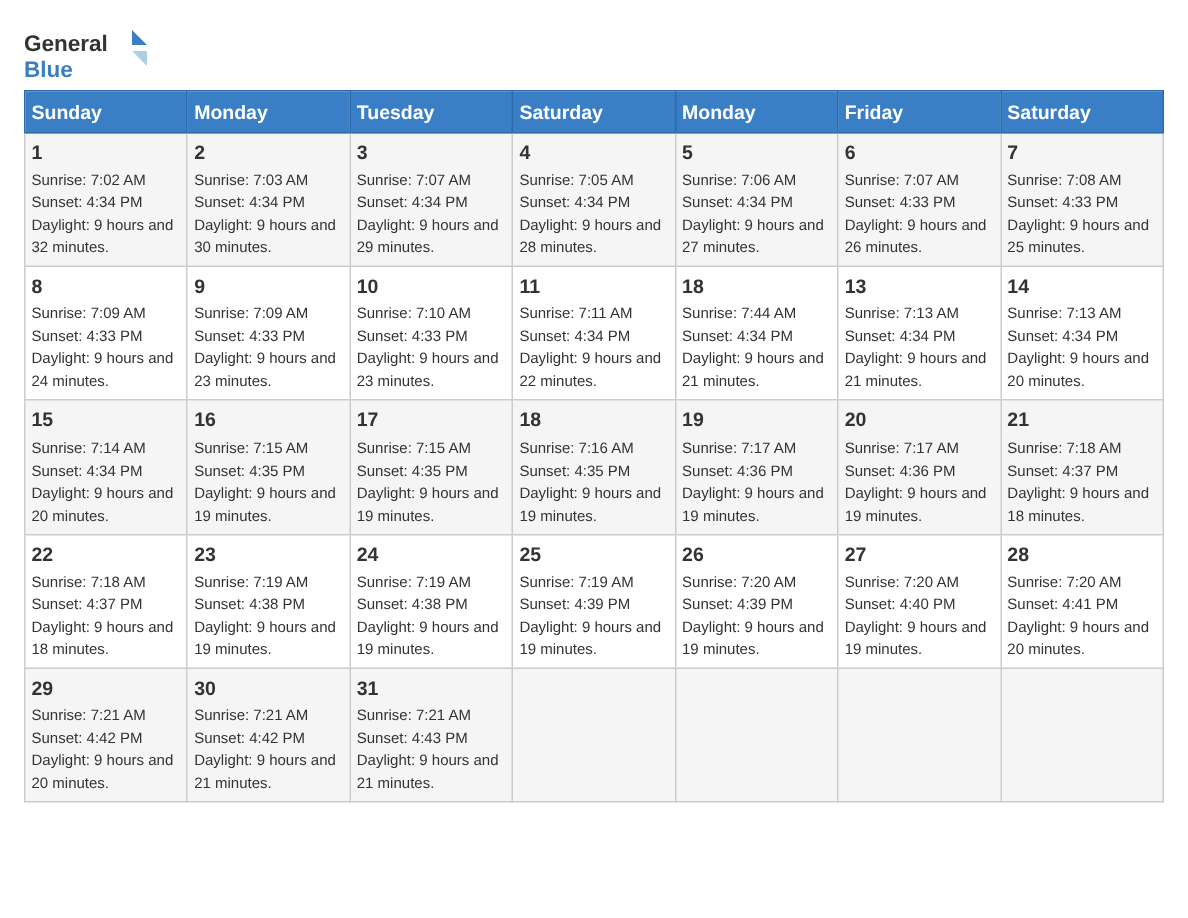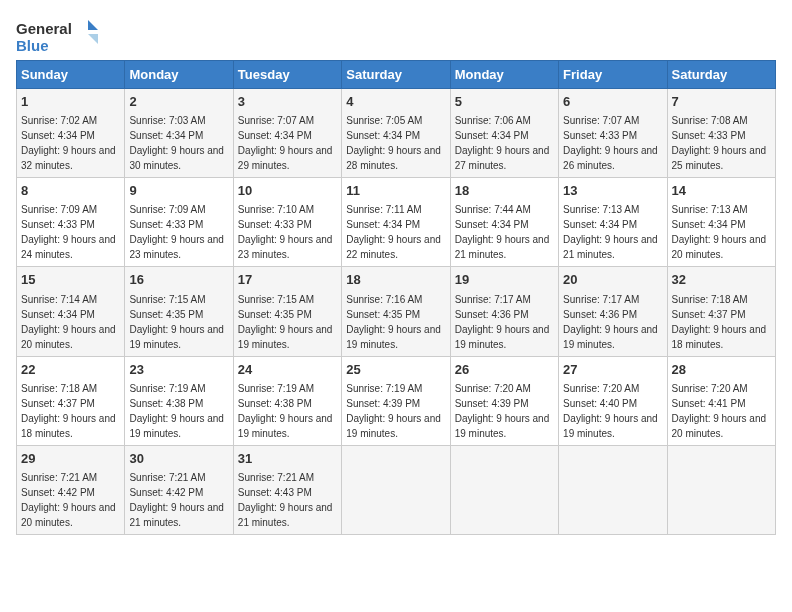--- a/index.html
+++ b/index.html
@@ -118,21 +118,21 @@
         <td><span class="day-num">13</span><span class="day-info">Sunrise: 7:13 AM</span><br><span class="day-info">Sunset: 4:34 PM</span><br><span class="day-info">Daylight: 9 hours and 21 minutes.</span></td>
         <td><span class="day-num">14</span><span class="day-info">Sunrise: 7:13 AM</span><br><span class="day-info">Sunset: 4:34 PM</span><br><span class="day-info">Daylight: 9 hours and 20 minutes.</span></td>
       </tr>
       <tr>
         <td><span class="day-num">15</span><span class="day-info">Sunrise: 7:14 AM</span><br><span class="day-info">Sunset: 4:34 PM</span><br><span class="day-info">Daylight: 9 hours and 20 minutes.</span></td>
         <td><span class="day-num">16</span><span class="day-info">Sunrise: 7:15 AM</span><br><span class="day-info">Sunset: 4:35 PM</span><br><span class="day-info">Daylight: 9 hours and 19 minutes.</span></td>
         <td><span class="day-num">17</span><span class="day-info">Sunrise: 7:15 AM</span><br><span class="day-info">Sunset: 4:35 PM</span><br><span class="day-info">Daylight: 9 hours and 19 minutes.</span></td>
         <td><span class="day-num">18</span><span class="day-info">Sunrise: 7:16 AM</span><br><span class="day-info">Sunset: 4:35 PM</span><br><span class="day-info">Daylight: 9 hours and 19 minutes.</span></td>
         <td><span class="day-num">19</span><span class="day-info">Sunrise: 7:17 AM</span><br><span class="day-info">Sunset: 4:36 PM</span><br><span class="day-info">Daylight: 9 hours and 19 minutes.</span></td>
         <td><span class="day-num">20</span><span class="day-info">Sunrise: 7:17 AM</span><br><span class="day-info">Sunset: 4:36 PM</span><br><span class="day-info">Daylight: 9 hours and 19 minutes.</span></td>
-        <td><span class="day-num">32</span><span class="day-info">Sunrise: 7:18 AM</span><br><span class="day-info">Sunset: 4:37 PM</span><br><span class="day-info">Daylight: 9 hours and 18 minutes.</span></td>
+        <td><span class="day-num">21</span><span class="day-info">Sunrise: 7:18 AM</span><br><span class="day-info">Sunset: 4:37 PM</span><br><span class="day-info">Daylight: 9 hours and 18 minutes.</span></td>
       </tr>
       <tr>
         <td><span class="day-num">22</span><span class="day-info">Sunrise: 7:18 AM</span><br><span class="day-info">Sunset: 4:37 PM</span><br><span class="day-info">Daylight: 9 hours and 18 minutes.</span></td>
         <td><span class="day-num">23</span><span class="day-info">Sunrise: 7:19 AM</span><br><span class="day-info">Sunset: 4:38 PM</span><br><span class="day-info">Daylight: 9 hours and 19 minutes.</span></td>
         <td><span class="day-num">24</span><span class="day-info">Sunrise: 7:19 AM</span><br><span class="day-info">Sunset: 4:38 PM</span><br><span class="day-info">Daylight: 9 hours and 19 minutes.</span></td>
         <td><span class="day-num">25</span><span class="day-info">Sunrise: 7:19 AM</span><br><span class="day-info">Sunset: 4:39 PM</span><br><span class="day-info">Daylight: 9 hours and 19 minutes.</span></td>
         <td><span class="day-num">26</span><span class="day-info">Sunrise: 7:20 AM</span><br><span class="day-info">Sunset: 4:39 PM</span><br><span class="day-info">Daylight: 9 hours and 19 minutes.</span></td>
         <td><span class="day-num">27</span><span class="day-info">Sunrise: 7:20 AM</span><br><span class="day-info">Sunset: 4:40 PM</span><br><span class="day-info">Daylight: 9 hours and 19 minutes.</span></td>
         <td><span class="day-num">28</span><span class="day-info">Sunrise: 7:20 AM</span><br><span class="day-info">Sunset: 4:41 PM</span><br><span class="day-info">Daylight: 9 hours and 20 minutes.</span></td>
       </tr>

